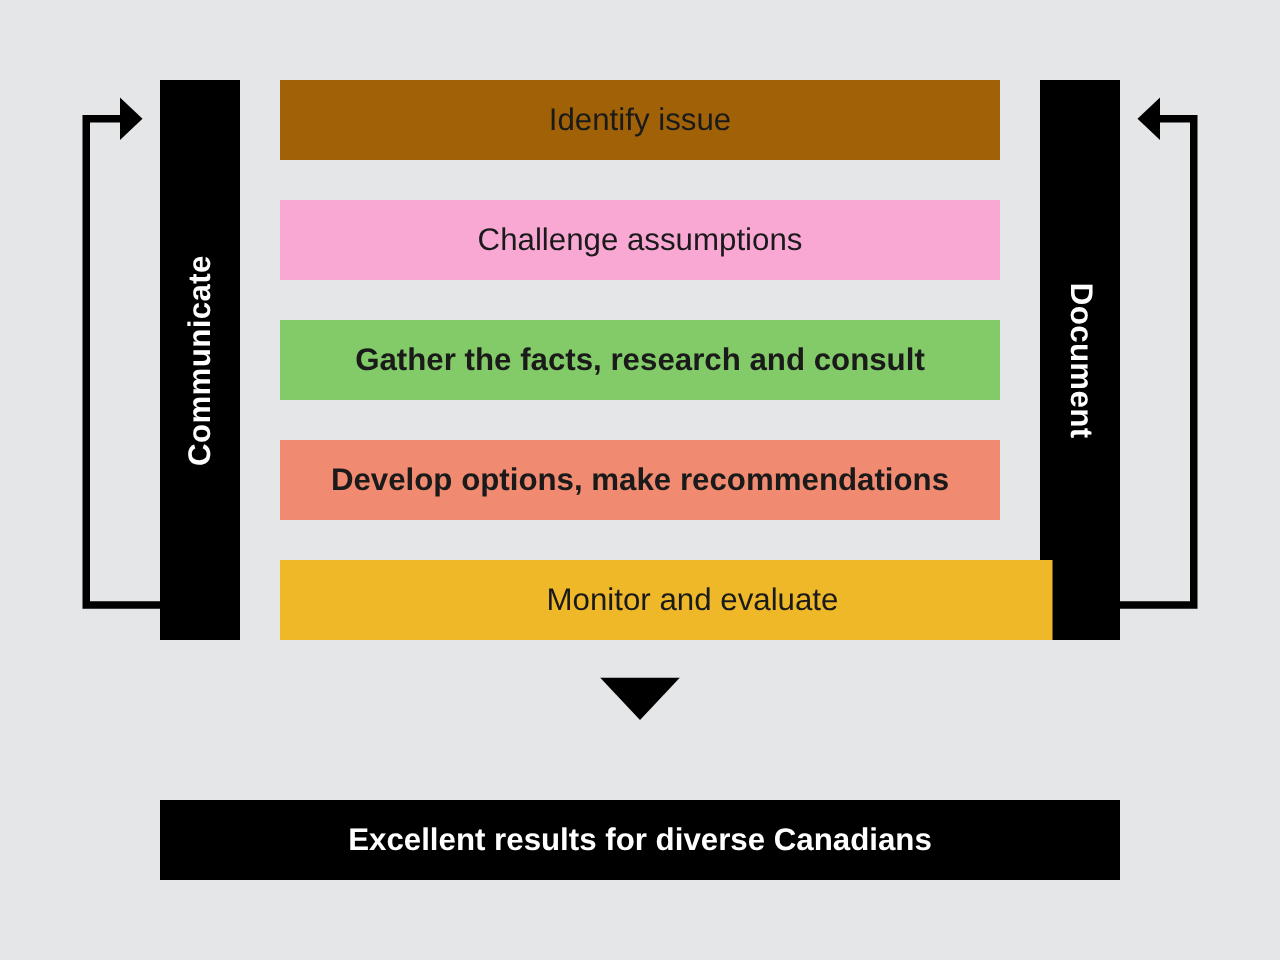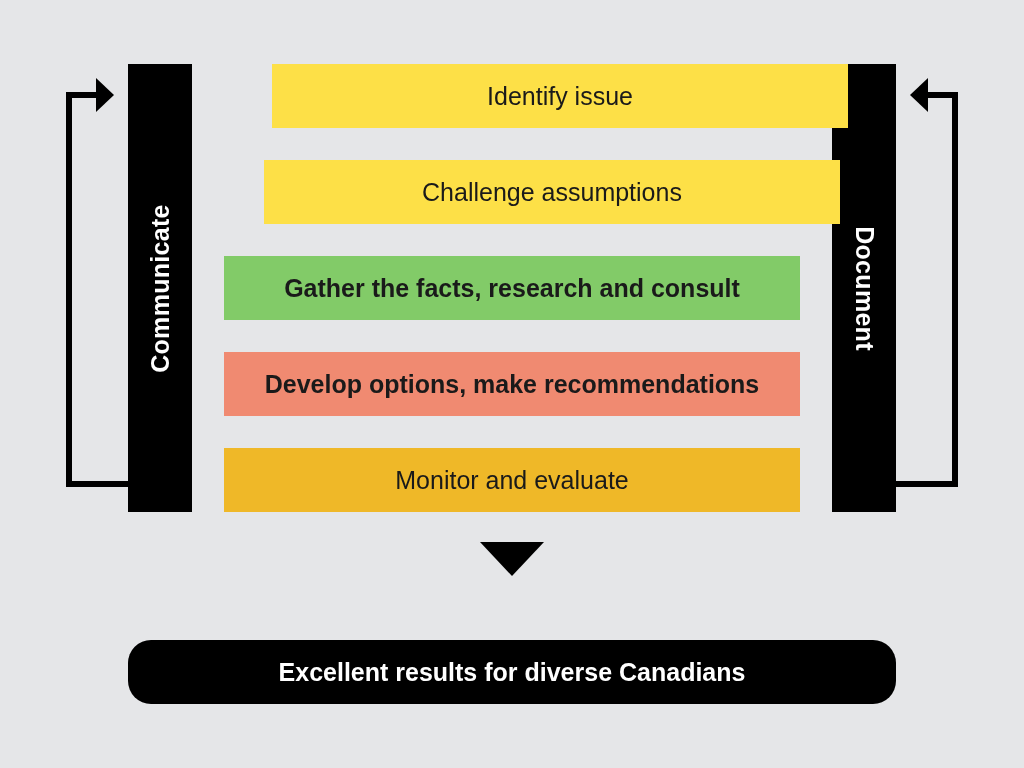--- a/index.html
+++ b/index.html
@@ -91,21 +91,20 @@
   #outcome-banner {
     position: absolute;
     left: 128px;
     top: 640px;
     width: 768px;
     height: 64px;
     background: #000000;
     display: flex;
     align-items: center;
     justify-content: center;
-    border-radius: 23px;
   }
   #outcome-banner-label {
     color: #ffffff;
     font-size: 25px;
     font-weight: bold;
     white-space: nowrap;
     line-height: 1;
   }
 </style>
 </head>
@@ -124,37 +123,37 @@
   </svg>
 
   <div id="side-bar-left" class="side-bar" style="background: rgb(0, 0, 0);">
     <span class="side-bar-label">Communicate</span>
   </div>
 
   <div id="side-bar-right" class="side-bar" style="background: rgb(0, 0, 0);">
     <span class="side-bar-label">Document</span>
   </div>
 
-  <div class="stage-bar stage-0" style="background: #fde047; margin-left: 48px;">
+  <div class="stage-bar stage-0" style="background: #a16207;">
     <span class="stage-bar-label" style="color: rgb(26, 26, 26);">Identify issue</span>
   </div>
 
-  <div class="stage-bar stage-1" style="background: #fde047; margin-left: 40px;">
+  <div class="stage-bar stage-1" style="background: #f9a8d4;">
     <span class="stage-bar-label" style="color: rgb(26, 26, 26);">Challenge assumptions</span>
   </div>
 
   <div class="stage-bar stage-2" style="background: rgb(130, 203, 104);">
     <span class="stage-bar-label" style="color: rgb(26, 26, 26); font-weight: bold;">Gather the facts, research and consult</span>
   </div>
 
   <div class="stage-bar stage-3" style="background: rgb(240, 138, 113);">
     <span class="stage-bar-label" style="color: rgb(26, 26, 26); font-weight: bold;">Develop options, make recommendations</span>
   </div>
 
-  <div class="stage-bar stage-4" style="background: rgb(239, 184, 40);">
+  <div class="stage-bar stage-4" style="background: rgb(239, 184, 40); padding-left: 42px;">
     <span class="stage-bar-label" style="color: rgb(26, 26, 26);">Monitor and evaluate</span>
   </div>
 
   <svg id="down-arrow" viewBox="0 0 64 34">
     <polygon points="0,0 64,0 32,34" fill="#000000"></polygon>
   </svg>
 
   <div id="outcome-banner" style="background: rgb(0, 0, 0);">
     <span id="outcome-banner-label" style="color: rgb(255, 255, 255);">Excellent results for diverse Canadians</span>
   </div>

